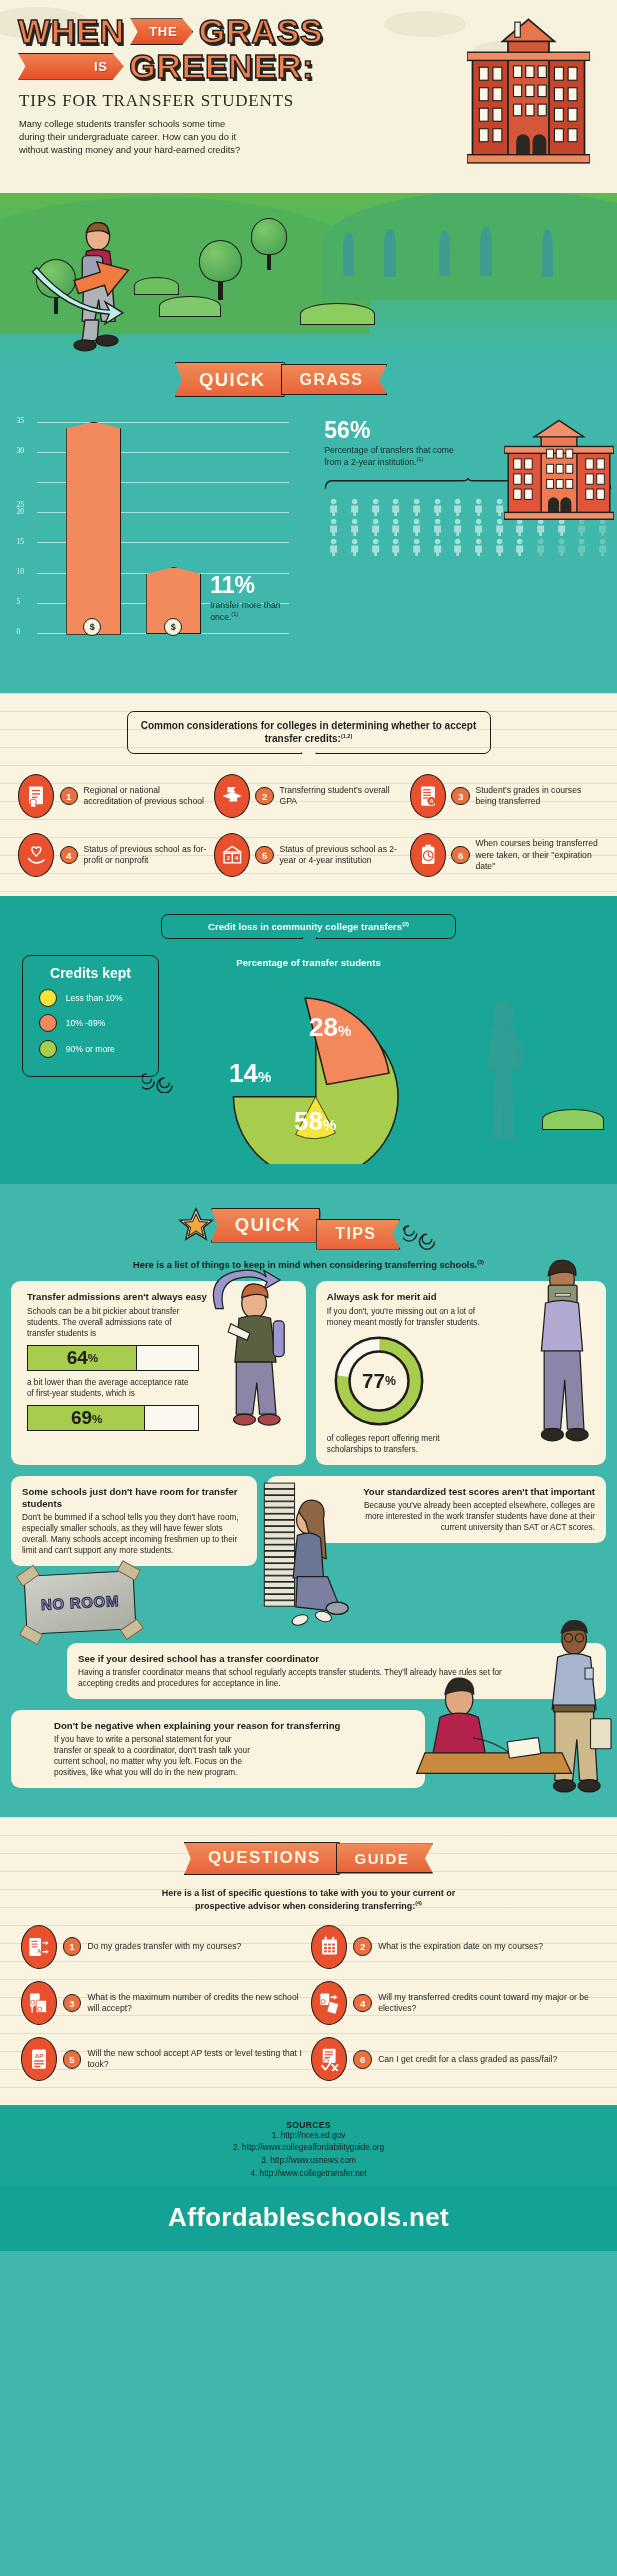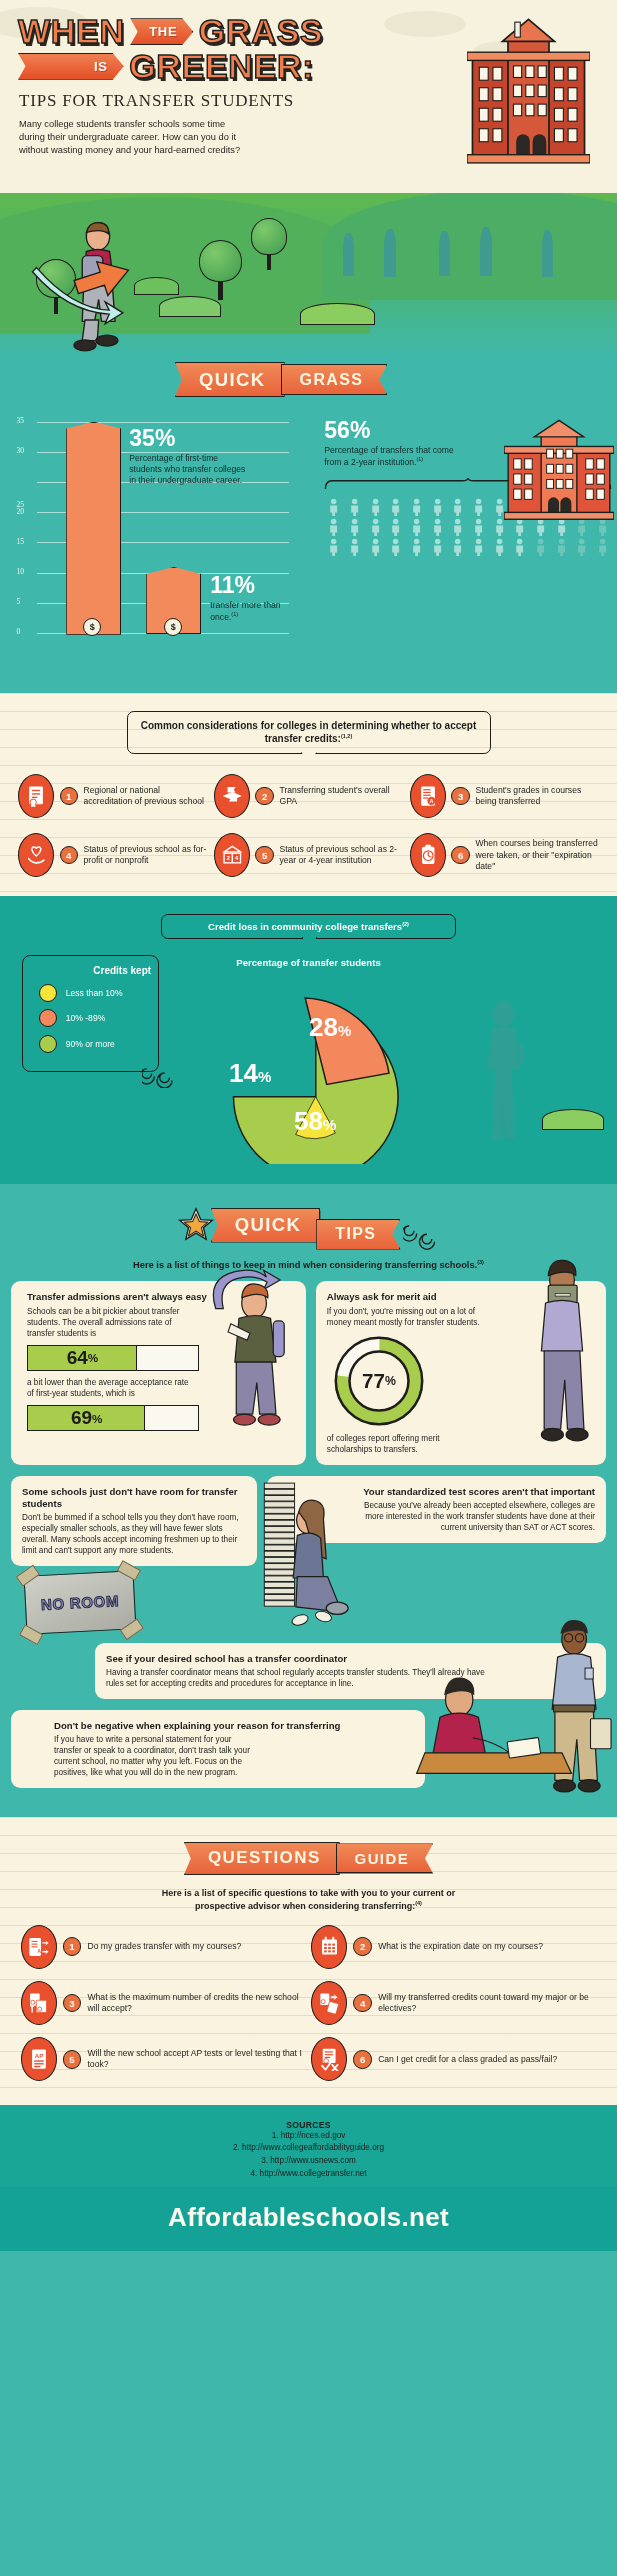--- a/index.html
+++ b/index.html
@@ -120,21 +120,21 @@
   }
   .pie-bubble:after {
     content:""; position:absolute; left:calc(50% - 6.9px); bottom:-8.2px; width:13.7px; height:9px;
     background:#1aa697; border-left:1.7px solid #1d1d1b; border-right:1.7px solid #1d1d1b;
     clip-path:polygon(0 0,100% 0,50% 100%);
   }
   .legend {
     position:absolute; left:22px; top:59px; width:137px; border:1.7px solid #1d1d1b;
     border-radius:8.2px; padding:8.2px 6.9px 11px;
   }
-  .legend h4 { color:#fff; text-align:right; font-size:10px; margin-bottom:8.2px; }
+  .legend h4 { color:#fff; text-align:center; font-size:14px; margin-bottom:8.2px; }
   .legend-row { display:flex; align-items:center; gap:8.2px; margin:7.5px 0 7.5px 9.6px; }
   .swatch { width:18px; height:18px; border-radius:50%; border:1.4px solid #1d1d1b; }
   .legend-row span { color:#fff; font-size:8.6px; }
   .pie-title { text-align:center; color:#fff; font-weight:bold; font-size:9.6px; margin-top:18px; }
   .pie-wrap { position:relative; width:247px; height:192px; margin:4.1px auto 0; }
   .pie-pct { position:absolute; color:#fff; font-weight:bold; }
 
   
   .tips { background:#3fb8ab; padding:12.3px 0 18px; position:relative; }
   .tips-intro { text-align:center; font-weight:bold; font-size:9.3px; margin:9.6px 0 11px; }
@@ -304,24 +304,20 @@
         <div class="gridlabel" style="top:185px;">5</div>
       <div class="gridline" style="top:221px;"></div>
         <div class="gridlabel" style="top:215px;">0</div>
 
       <div class="bar" style="left:54px;top:9.6px;width:55px;height:213px;"></div>
 
       <div class="bar" style="left:134px;top:155px;width:55px;height:67px;"></div>
       <div class="coin" style="left:71px;top:206px;">$</div>
       <div class="coin" style="left:152px;top:206px;">$</div>
 
-      <div style="position:absolute;left:117px;top:15px;">
-        <div class="statnum">35%</div>
-        <div class="statdesc">Percentage of first-time students who transfer colleges in their undergraduate career.</div>
-      </div>
 
       <div style="position:absolute;left:198px;top:162px;">
         <div class="statnum">11%</div>
         <div class="statdesc" style="width:82px;">
           <span>transfer more than once.</span><span class="sup">(1)</span>
         </div>
       </div>
 
       <div class="rightfacts">
         <svg class="campus-small" width="110" height="103" viewBox="0 0 160 150">
@@ -802,21 +798,21 @@
           <path d="M94 48 q6 -22 26 -16 q14 5 10 26 l4 58 l-16 -6 l-14 -48z" fill="#8f6644" stroke="#1d1d1b" stroke-width="1.8"></path>
           <path d="M92 82 q22 -8 34 4 l4 58 h-44z" fill="#6b7594" stroke="#1d1d1b" stroke-width="1.8"></path>
           <path d="M92 142 h44 l16 40 l-8 10 l-54 -6z" fill="#7b7fa0" stroke="#1d1d1b" stroke-width="1.8"></path>
           <ellipse cx="150" cy="188" rx="16" ry="9" fill="#9aa0ab" stroke="#1d1d1b" stroke-width="1.8"></ellipse>
           <ellipse cx="96" cy="205" rx="12" ry="7" fill="#f2efe3" stroke="#1d1d1b" stroke-width="1.4" transform="rotate(-18 96 205)"></ellipse>
           <ellipse cx="130" cy="200" rx="12" ry="7" fill="#f2efe3" stroke="#1d1d1b" stroke-width="1.4" transform="rotate(16 130 200)"></ellipse>
         </svg>
       </div>
     </div>
 
-    <div class="tip-row" style="padding-left:95px;">
+    <div class="tip-row" style="padding-left:67px;">
       <div class="card" style="flex:1;position:relative;padding-right:103px;">
         <h3>See if your desired school has a transfer coordinator</h3>
         <p>Having a transfer coordinator means that school regularly accepts transfer students. They'll already have rules set for accepting credits and procedures for acceptance in line.</p>
         <svg style="position:absolute;right:-23px;top:-27.4px;" width="103" height="178" viewBox="0 0 150 260">
           <ellipse cx="70" cy="34" rx="18" ry="22" fill="#8c5a35" stroke="#1d1d1b" stroke-width="1.8"></ellipse>
           <path d="M50 26 q4 -22 22 -20 q18 2 18 20 q-12 -10 -40 0z" fill="#2b2823"></path>
           <circle cx="62" cy="32" r="6" fill="none" stroke="#1d1d1b" stroke-width="1.6"></circle>
           <circle cx="78" cy="32" r="6" fill="none" stroke="#1d1d1b" stroke-width="1.6"></circle>
           <path d="M46 60 q24 -10 48 0 l8 76 h-64z" fill="#a8b5cf" stroke="#1d1d1b" stroke-width="1.8"></path>
           <rect x="86" y="76" width="12" height="16" fill="#c3cde0" stroke="#1d1d1b" stroke-width="1.4"></rect>

